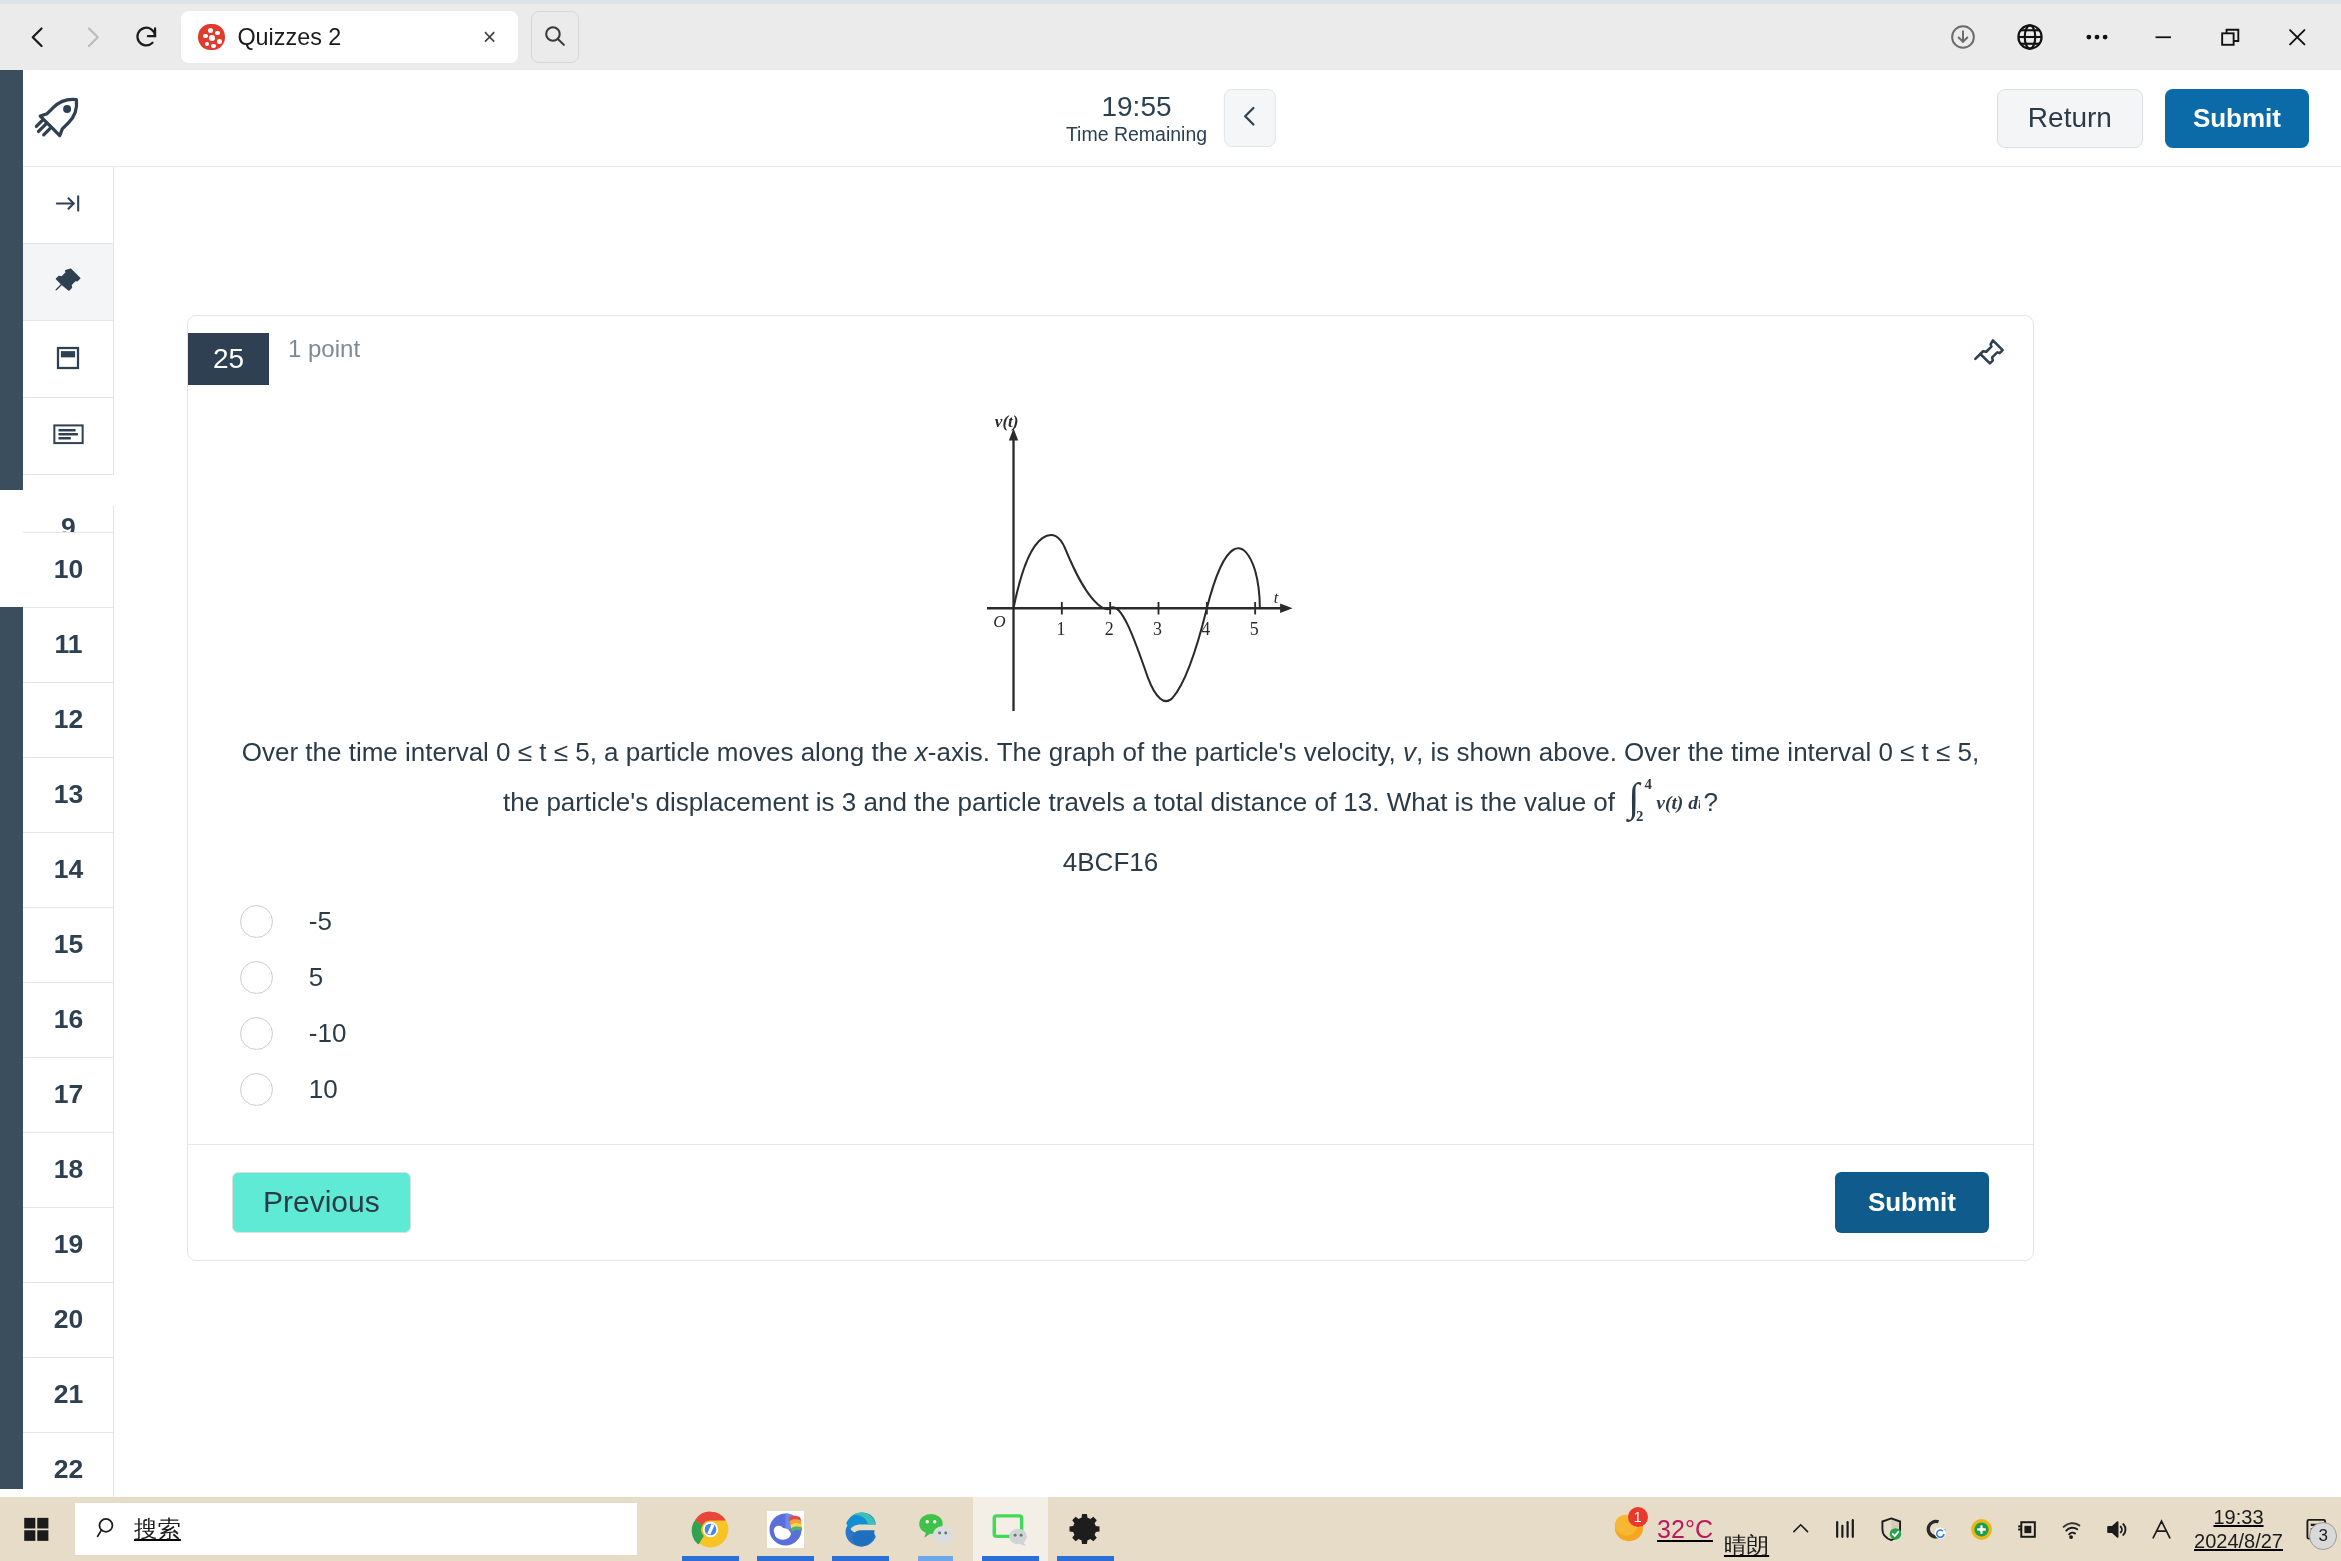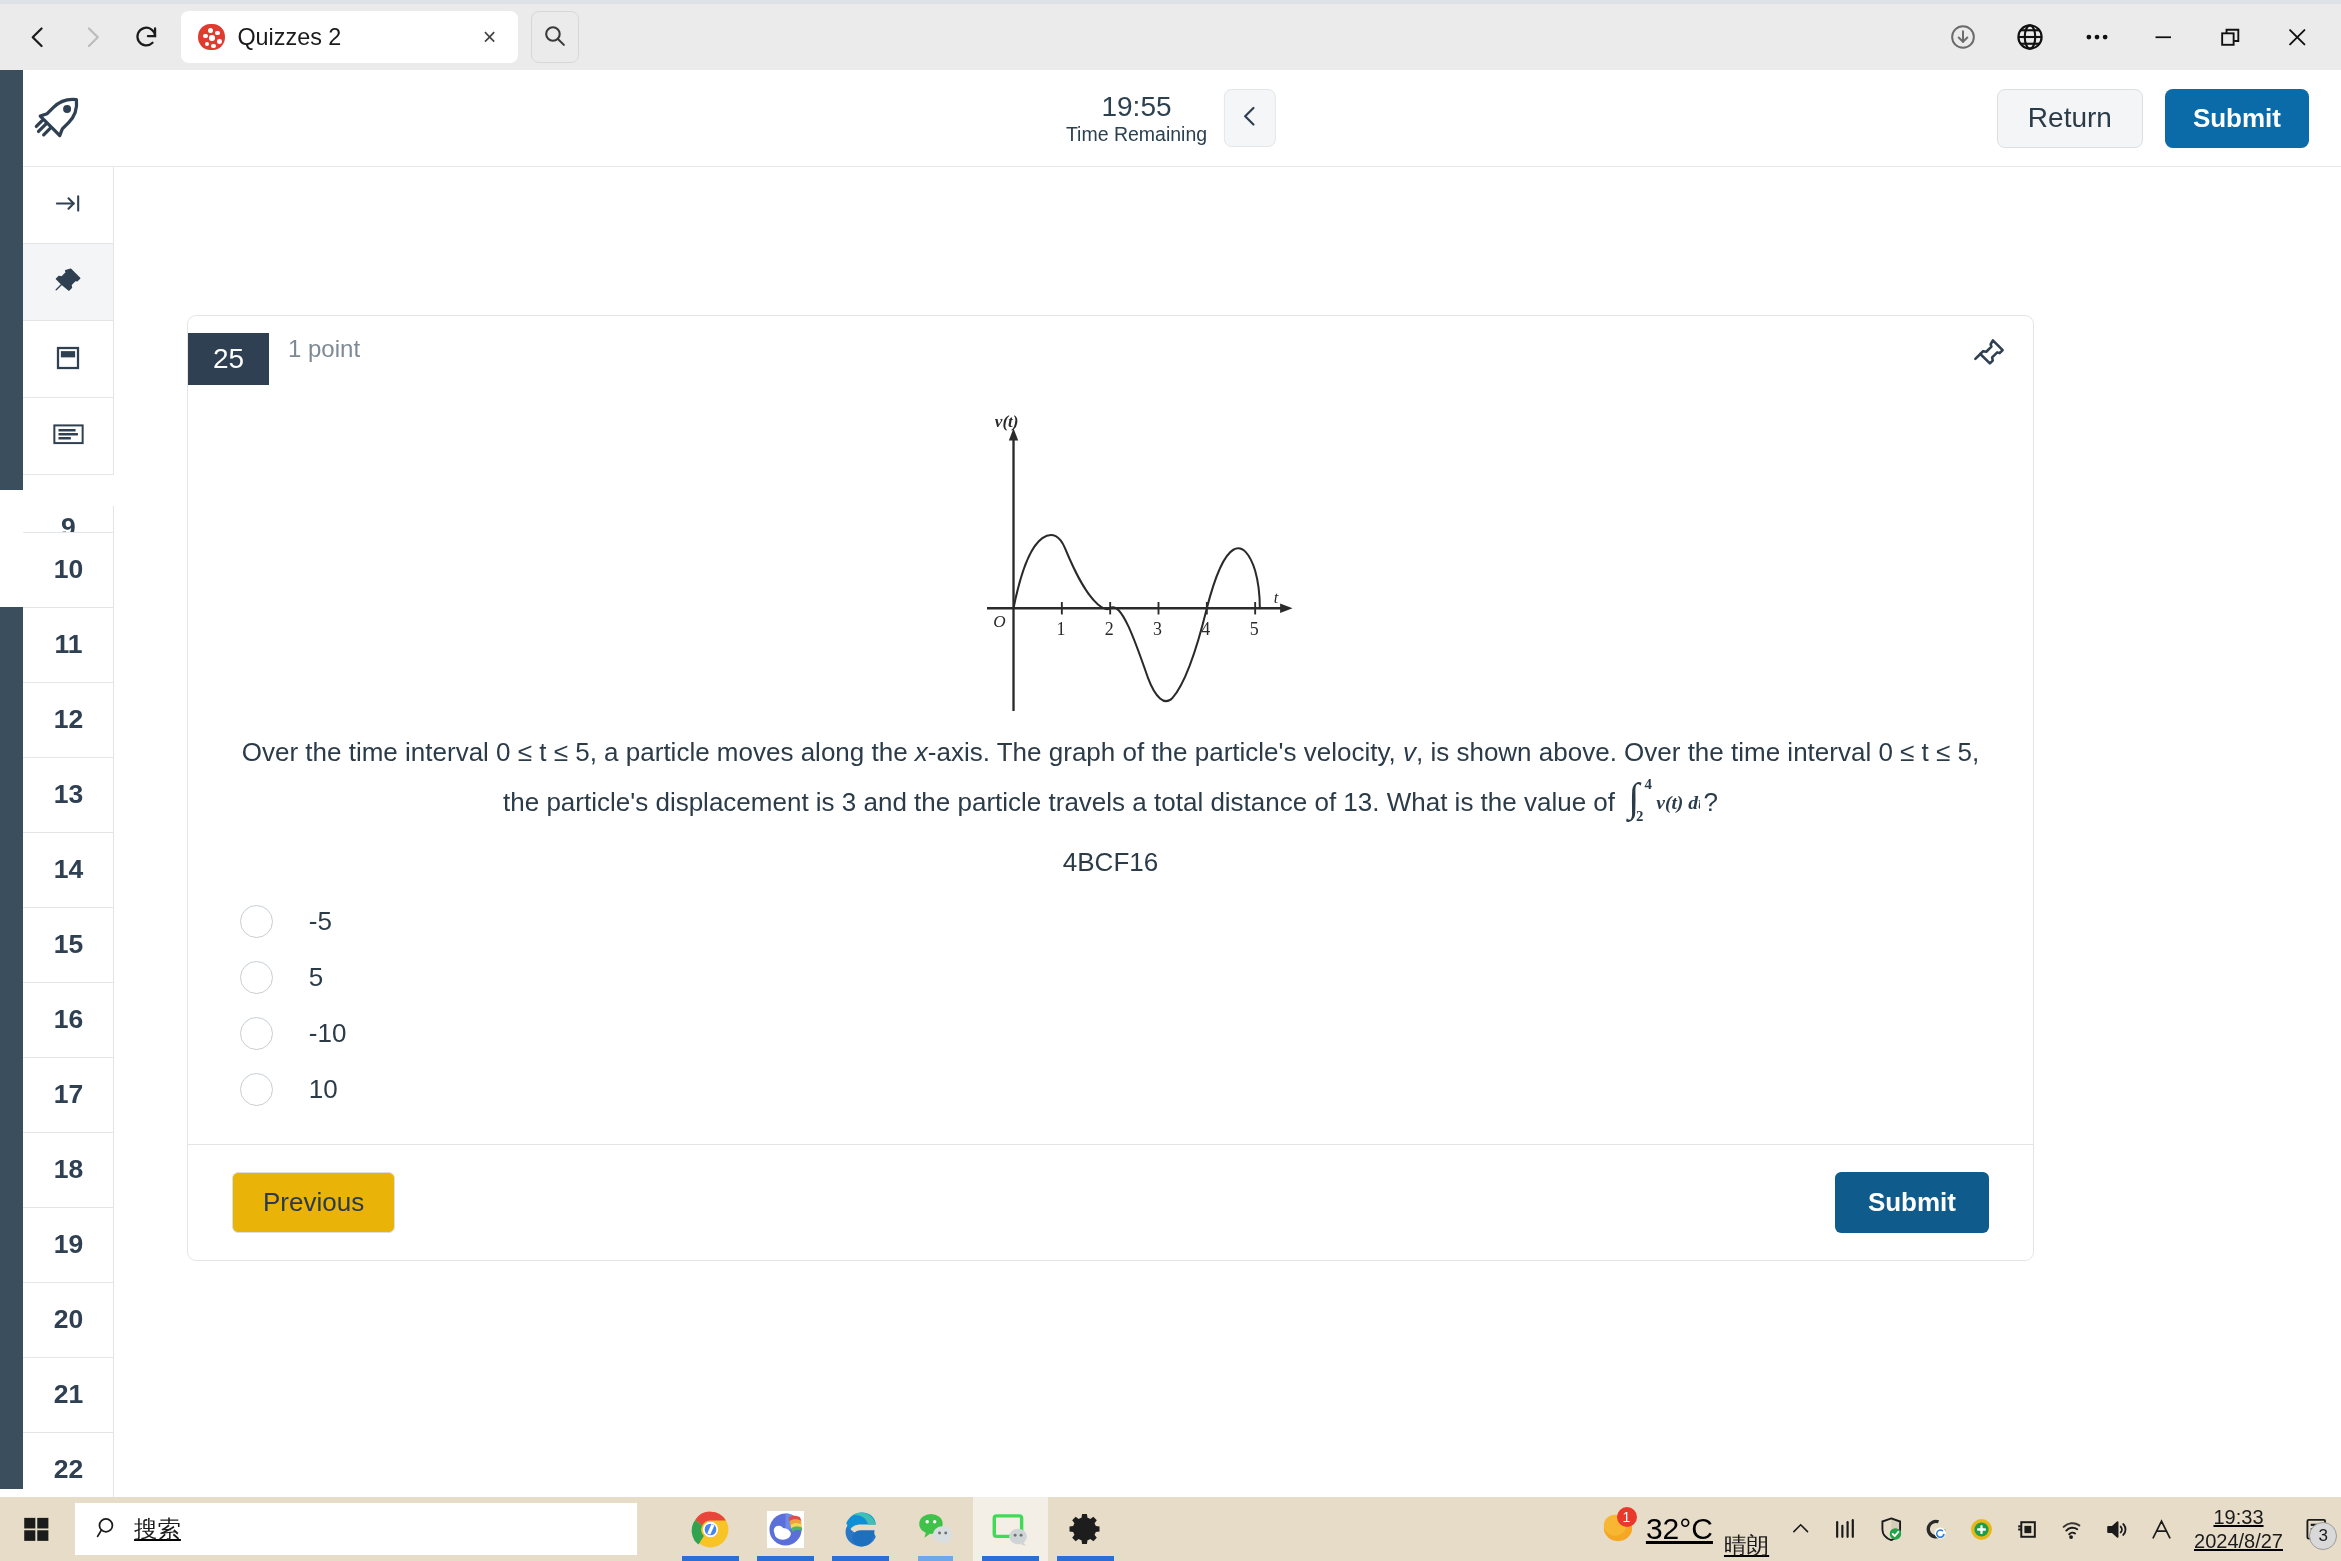--- a/index.html
+++ b/index.html
@@ -167,21 +167,21 @@
     background:#fff; flex:0 0 auto; margin-left: 7.8px;
   }
   .option-label { font-size: 26px; color:#2b3b48; }
 
   #card-footer {
     border-top: 0.8px solid #e3e6e9; height: 116px;
     display:flex; align-items:center; padding: 0 44px;
   }
   #prev-btn {
     height: 61px; padding: 0 30px; border:0.8px solid #dcdfe2; border-radius: 6.2px;
-    background:#eab308; color:#2b3b48; font-size: 26px;
+    background:#5eead4; color:#2b3b48; font-size: 30px;
     display:flex; align-items:center; justify-content:center;
   }
   #submit-btn-bottom {
     margin-left: auto;
     height: 61px; padding: 0 33px; border-radius: 6.2px;
     background:#0f5c8c; color:#ffffff; font-size: 26px; font-weight:600;
     display:flex; align-items:center; justify-content:center;
   }
 
   
@@ -204,21 +204,21 @@
   }
   .tb-app.active-bg { background: rgba(255,255,255,0.55); }
   .tb-underline {
     position:absolute; bottom: 0; left: 9.4px; right: 9.4px; height: 4.7px; background:#2b6fd6;
   }
   .tb-underline.short { left: 20px; right: 20px; background:#6ea8e8; }
 
   #tray { margin-left: auto; display:flex; align-items:center; gap: 20px; padding-right: 12.5px; }
   .tray-icon { display:flex; align-items:center; justify-content:center; color:#1b1b1b; }
   #weather { display:flex; align-items:center; gap: 11px; }
-  #weather-text { font-size: 30px; color:#000000; }
+  #weather-text { font-size: 25px; color:#be185d; }
   #clock { text-align:center; line-height: 1.2; font-size: 20px; color:#1b1b1b; }
   #notif-badge {
     position:absolute; right: -7.8px; bottom: -7.8px;
     width: 28px; height: 28px; border-radius: 50%;
     background:#d9d9d9; border:0.8px solid #9a9a9a; color:#1b1b1b;
     font-size: 17px; display:flex; align-items:center; justify-content:center;
   }
 </style>
 </head>
 <body>

